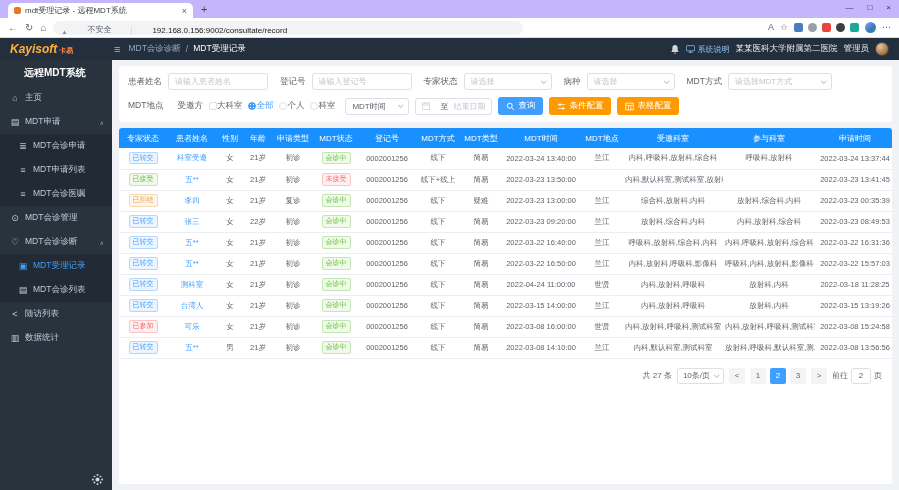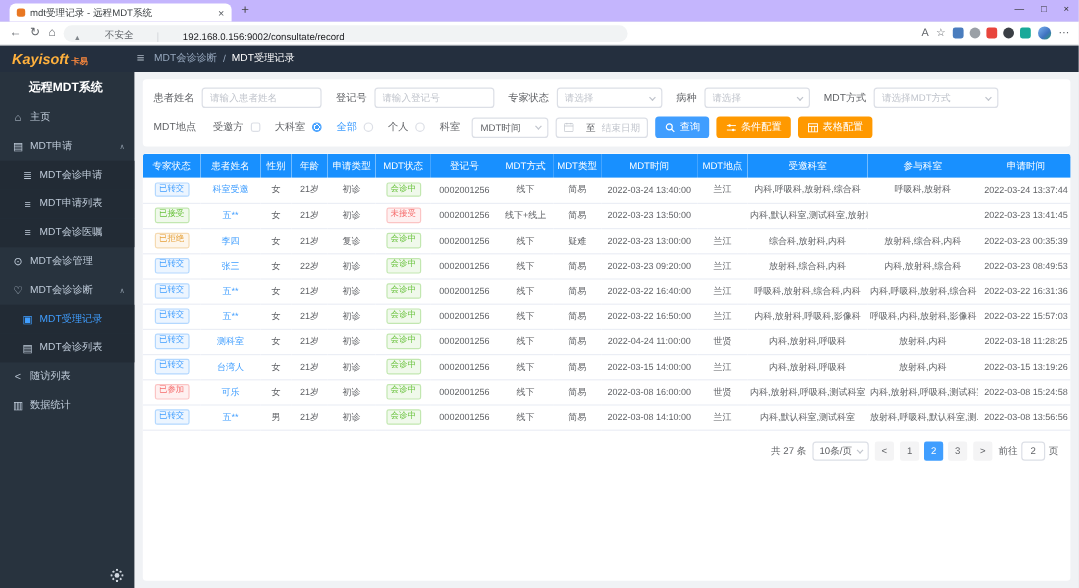--- a/index.html
+++ b/index.html
@@ -55,21 +55,21 @@
 
   
   .filter-card{background:#fff;border-radius:3px;padding:7px 9px;display:flex;flex-direction:column;gap:7px;flex:0 0 auto;}
   .frow{display:flex;align-items:center;gap:6px;}
   .flabel{font-size:8.5px;color:#606266;white-space:nowrap;}
   .finput{height:17px;border:1px solid #dcdfe6;border-radius:3px;padding:0 6px;font-size:8px;color:#606266;background:#fff;outline:none;font-family:inherit;}
   .finput::placeholder{color:#c0c4cc;}
   .fselect{height:17px;border:1px solid #dcdfe6;border-radius:3px;padding:0 6px;font-size:8px;color:#c0c4cc;background:#fff;display:flex;align-items:center;gap:4px;}
   .fselect .ph{flex:1;white-space:nowrap;overflow:hidden;}
   .caret{width:4px;height:4px;border-right:1px solid #c0c4cc;border-bottom:1px solid #c0c4cc;transform:rotate(45deg) translateY(-1px);flex:0 0 auto;}
-  .cbgroup,.radio{display:flex;align-items:center;gap:12px;font-size:8.5px;color:#606266;white-space:nowrap;}
+  .cbgroup,.radio{display:flex;align-items:center;gap:0;font-size:8.5px;color:#606266;white-space:nowrap;}
   .cbox{width:8px;height:8px;border:1px solid #dcdfe6;border-radius:2px;background:#fff;}
   .rdot{width:8px;height:8px;border:1px solid #dcdfe6;border-radius:50%;background:#fff;}
   .radio.sel{color:#409eff;}
   .radio.sel .rdot{border-color:#409eff;background:radial-gradient(circle,#409eff 0,#409eff 1.6px,#fff 1.7px,#fff 2.4px,#409eff 2.5px);}
   .fdate{height:17px;border:1px solid #dcdfe6;border-radius:3px;display:flex;align-items:center;gap:5px;padding:0 6px;font-size:8px;color:#c0c4cc;background:#fff;white-space:nowrap;}
   .fdate .to{color:#606266;}
   .btn{height:18px;border:none;border-radius:3px;display:flex;align-items:center;gap:3px;padding:0 8px;font-size:8.5px;color:#fff;font-family:inherit;cursor:pointer;white-space:nowrap;text-align:center;}
   .btn.blue{background:#409eff;}
   .btn.orange{background:#ff9900;}
 
@@ -148,20 +148,37 @@
   <div class="appheader">
     <div class="logo">
       <span class="logo-text">Kayisoft</span>
       <span class="logo-suffix">卡易</span>
     </div>
     <span class="hamburger">≡</span>
     <div class="breadcrumb">
       <span class="crumb-a">MDT会诊诊断</span>
       <span class="crumb-sep">/</span>
       <span class="crumb-b">MDT受理记录</span>
+    </div>
+    <div class="header-right">
+      <svg width="10" height="11" viewBox="0 0 12 13">
+          <path d="M6 1.2c-2 0-3.2 1.5-3.2 3.4v2.6L1.6 9.4h8.8L9.2 7.2V4.6C9.2 2.7 8 1.2 6 1.2z" fill="#cfd6de"></path>
+          <path d="M4.8 10.4a1.2 1.2 0 0 0 2.4 0z" fill="#cfd6de"></path>
+        </svg>
+      <span class="sysnote">
+        <svg width="9" height="8" viewBox="0 0 12 10">
+            <rect x="0.5" y="0.5" width="11" height="7" rx="1" fill="none" stroke="#8cc5ff"></rect>
+            <line x1="3.5" y1="9.5" x2="8.5" y2="9.5" stroke="#8cc5ff"></line>
+            <line x1="6" y1="7.5" x2="6" y2="9.5" stroke="#8cc5ff"></line>
+          </svg>
+        <span>系统说明</span>
+      </span>
+      <span class="hosp">某某医科大学附属第二医院</span>
+      <span class="role">管理员</span>
+      <span class="avatar"></span>
     </div>
   </div>
 
   <div class="appbody">
     <aside class="sidebar">
       <div class="side-title">远程MDT系统</div>
       <nav id="side-menu">
           <div class="side-item">
             <span class="mi">⌂</span>
             <span>主页</span>

